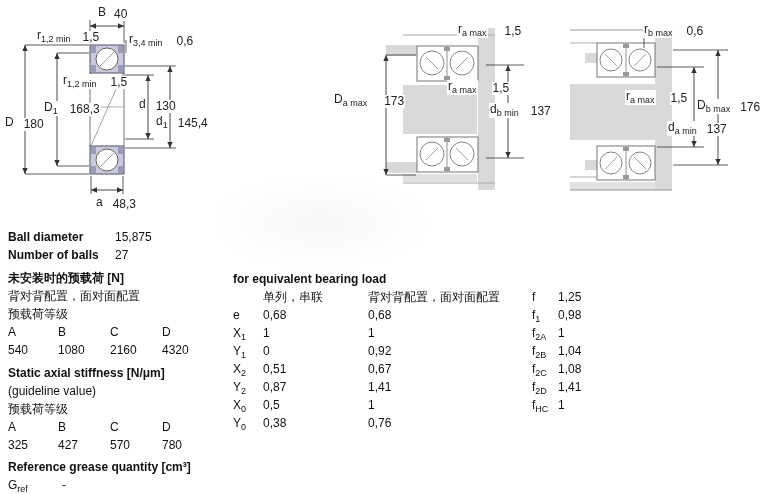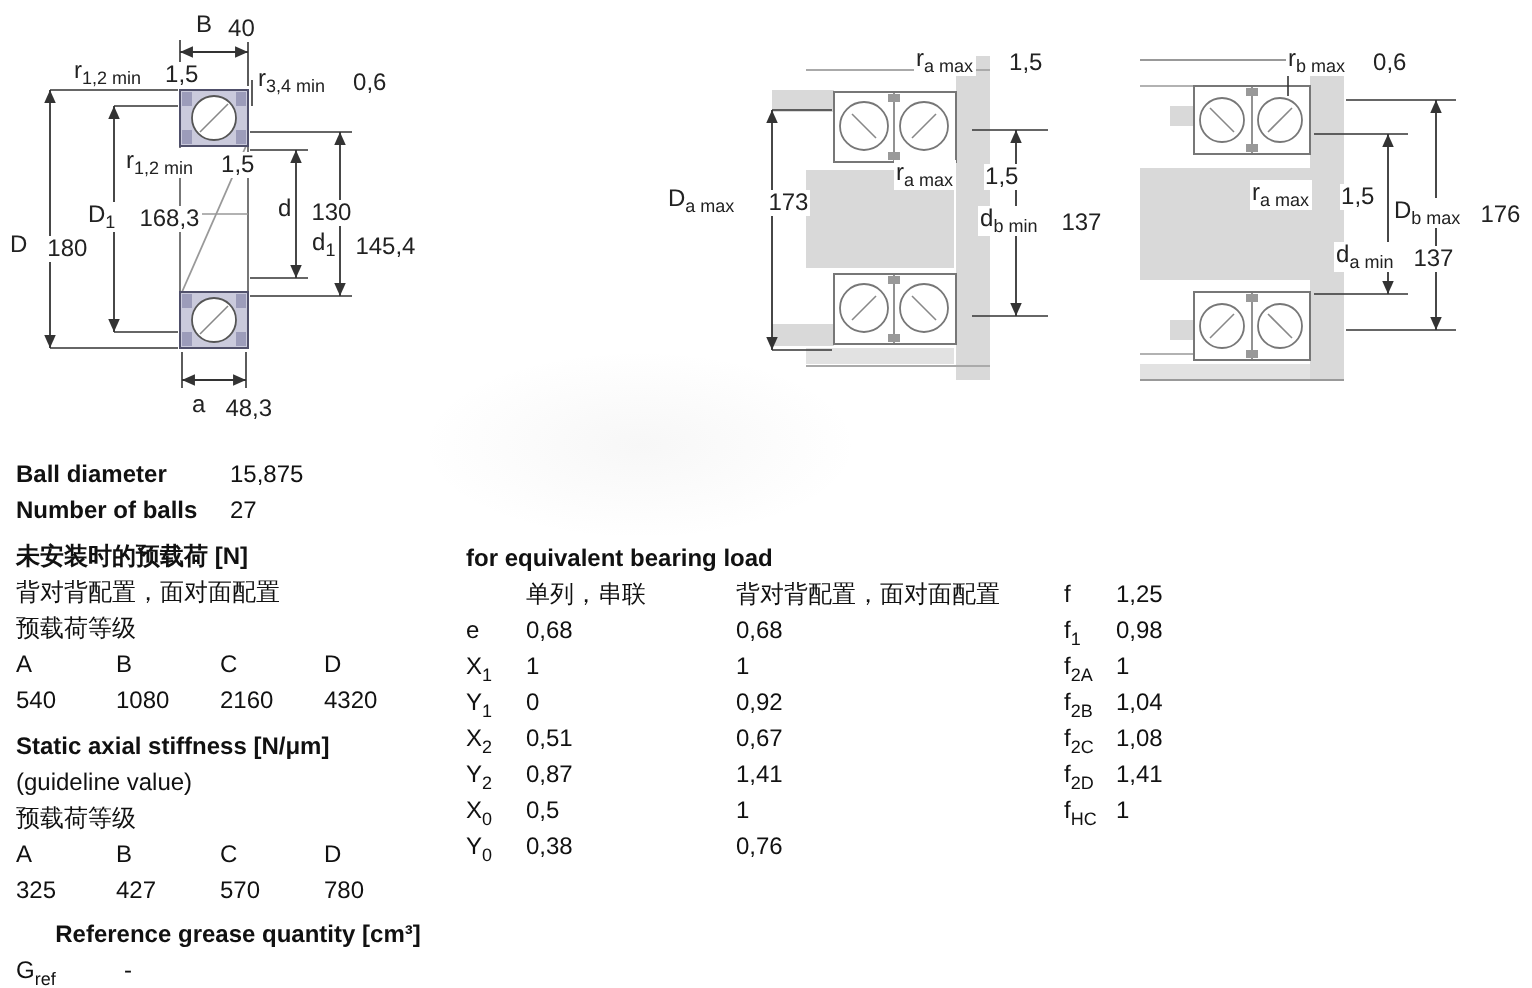--- a/index.html
+++ b/index.html
@@ -8,21 +8,21 @@
   svg.drw{position:absolute;}
   .dlabel{position:absolute;white-space:nowrap;display:flex;align-items:flex-end;color:#222;}
   .dlabel .piece{background:#fff;padding:0 1px;line-height:13px;}
   .dlabel sub{font-size:9px;line-height:9px;vertical-align:-3px;}
   .g6{margin-left:6px;} .g8{margin-left:8px;} .g10{margin-left:10px;}
   .g12{margin-left:12px;} .g14{margin-left:14px;} .g16{margin-left:16px;} .g18{margin-left:15px;}
   .col{position:absolute;}
   .row{height:18px;line-height:18px;white-space:nowrap;}
   .row.bold{font-weight:bold;}
   .sec{margin-top:5px;}
-  .sec4{margin-top:4px;text-align:center;}
+  .sec4{margin-top:4px;}
   .flexrow{display:flex;}
   .lw107{width:107px;font-weight:bold;}
   .lw54{width:54px;}
   .grid4{display:grid;grid-template-columns:50px 52px 52px 1fr;}
   .grid3{display:grid;grid-template-columns:30px 105px 1fr;}
   .grid2{display:grid;grid-template-columns:26px 1fr;}
   sub{font-size:9px;}
   .wmark{position:absolute;left:210px;top:175px;width:220px;height:95px;border-radius:50%;
          background:radial-gradient(ellipse at center,rgba(120,120,120,0.06),rgba(120,120,120,0) 70%);}
 </style>

